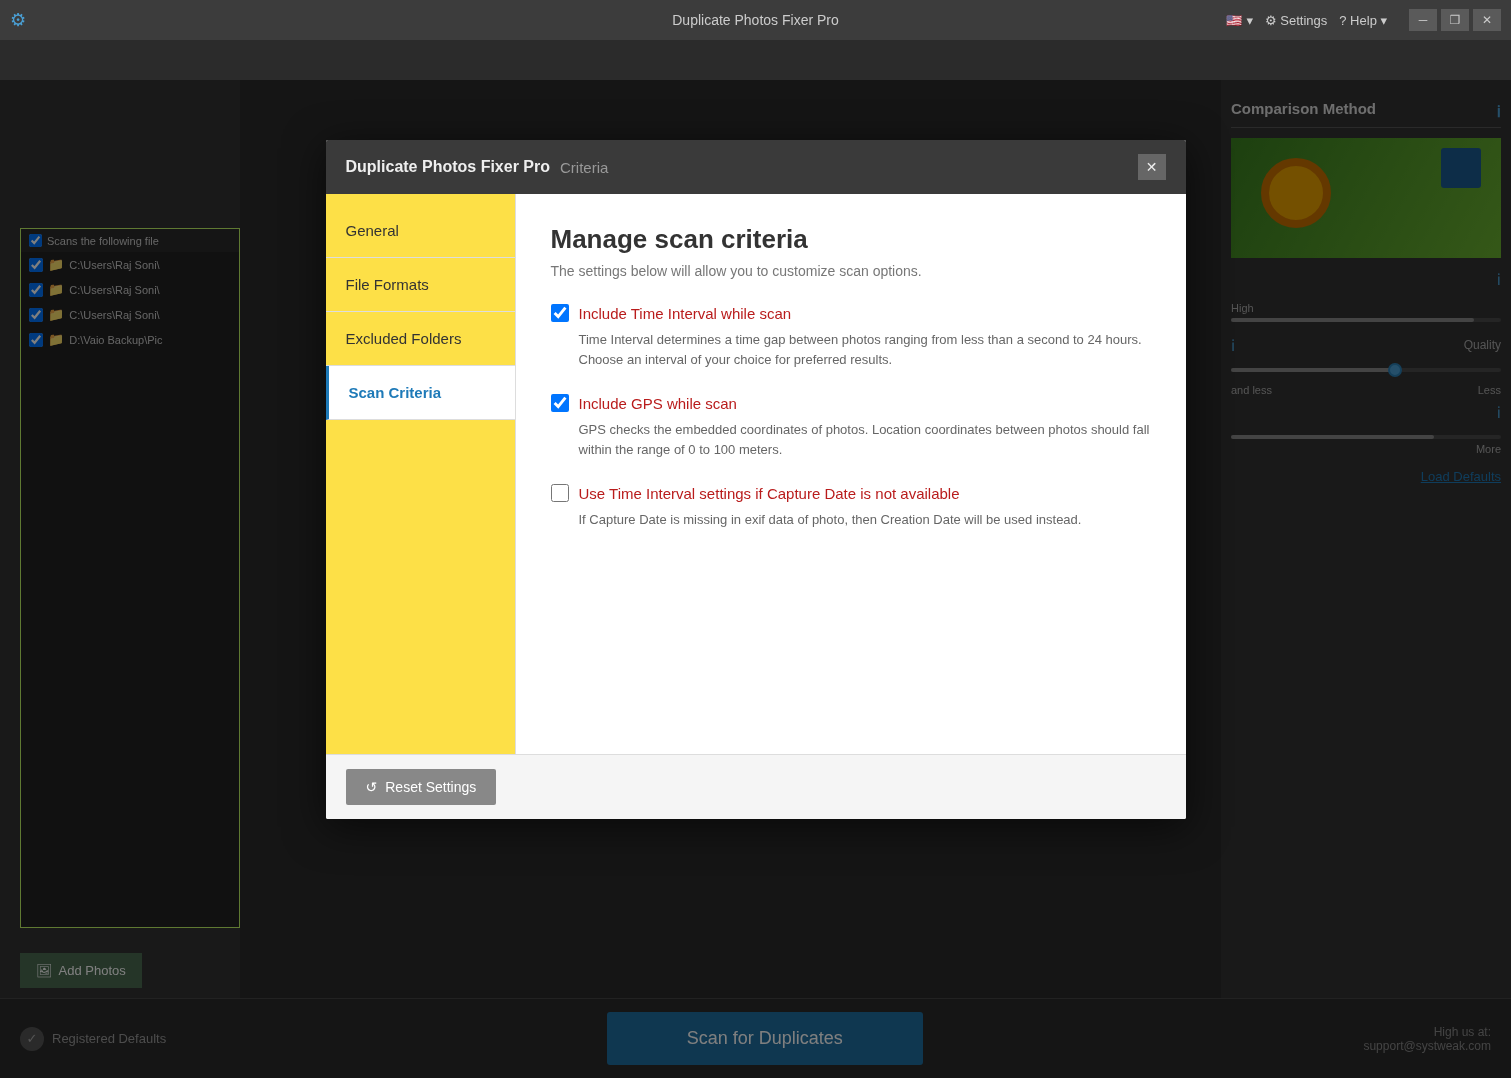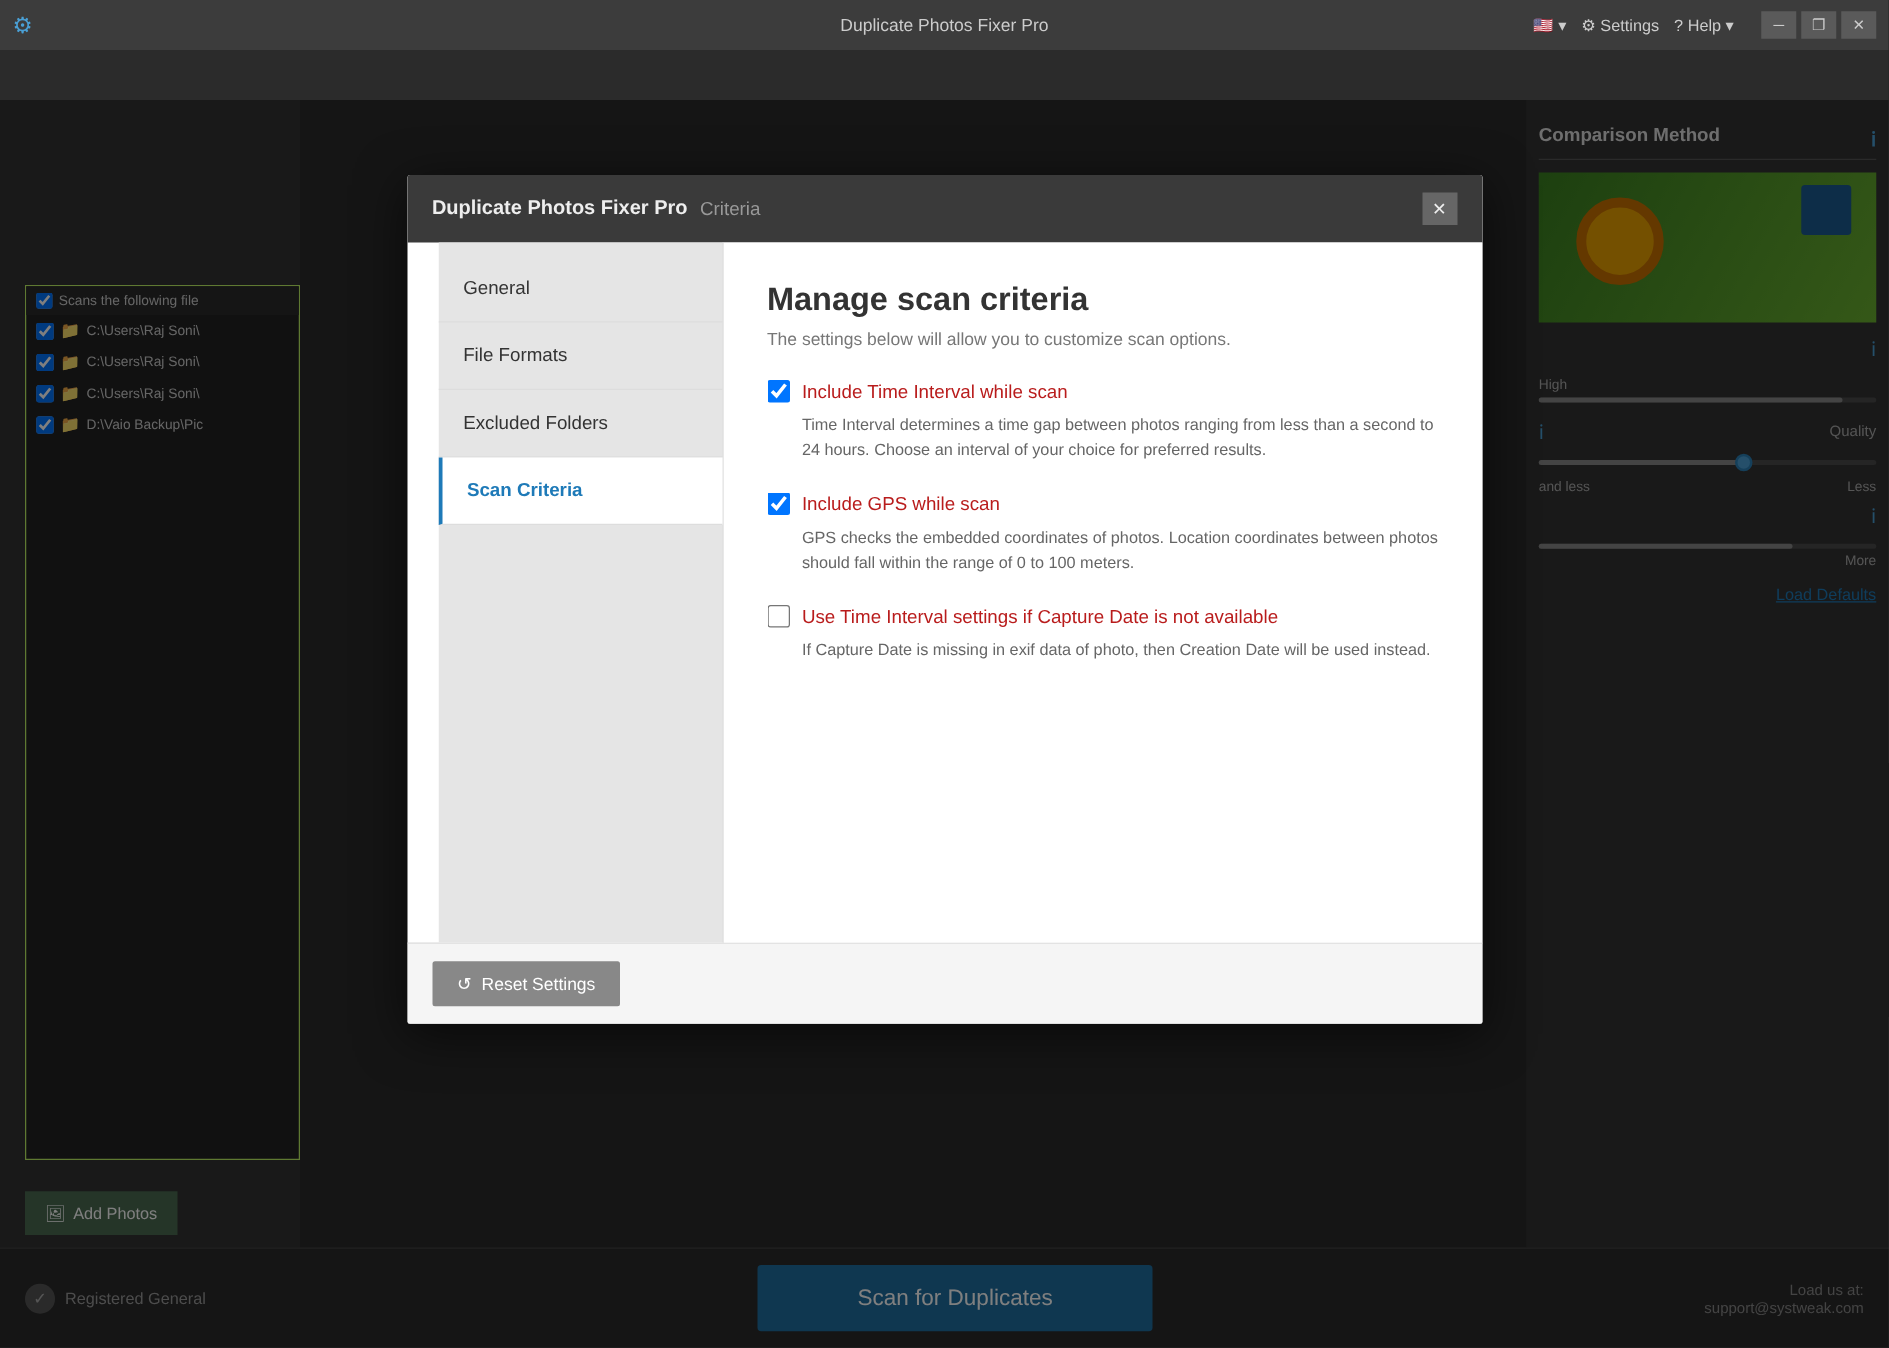--- a/index.html
+++ b/index.html
@@ -287,25 +287,24 @@
       justify-content: center;
     }
 
     .modal-body {
       display: flex;
       min-height: 560px;
     }
 
     
     .modal-sidebar {
-      width: 228px;
-      background: #e5e5e5;
+      width: 190px;
+      background: #fde047;
       border-right: 1px solid #ddd;
       padding: 10px 0;
-      margin-left: 25px;
     }
     .nav-item {
       padding: 18px 20px;
       font-size: 15px;
       color: #333;
       cursor: pointer;
       border-bottom: 1px solid #ddd;
     }
     .nav-item.active {
       color: #1e7ab8;
@@ -576,22 +575,22 @@
           <span>Reset Settings</span>
         </button>
       </div>
 
     </div>
   </div>
 
   <div class="bottom-bar">
     <div class="registered-badge">
       <div class="reg-icon">✓</div>
-      <span>Registered General</span>
+      <span>Registered Defaults</span>
     </div>
     <button class="scan-btn">Scan for Duplicates</button>
     <div class="email-info">
-      <div>Load us at:</div>
+      <div>High us at:</div>
       <div>support@systweak.com</div>
     </div>
   </div>
 
 </div>
 
 </body></html>

